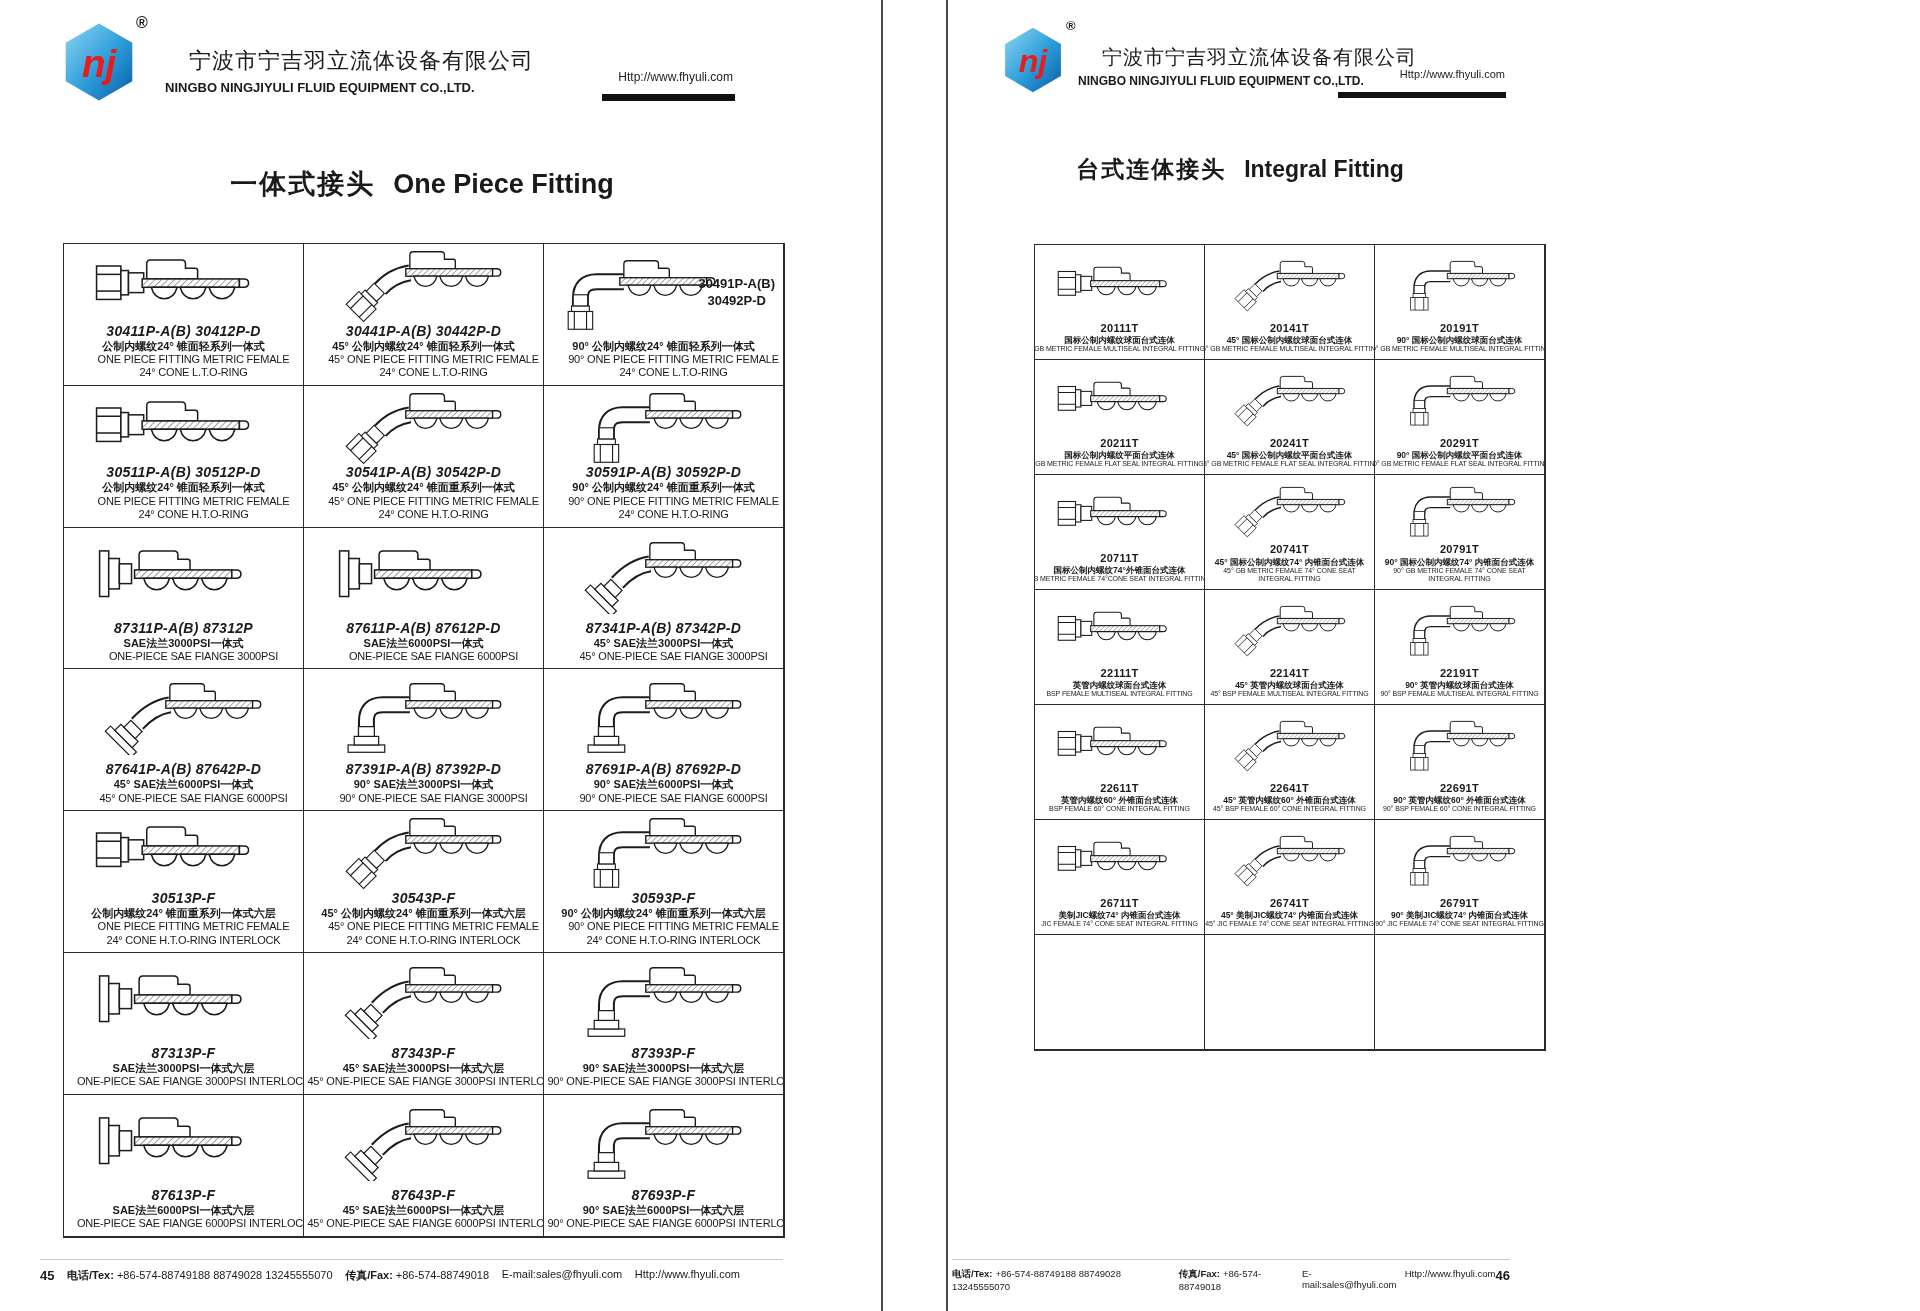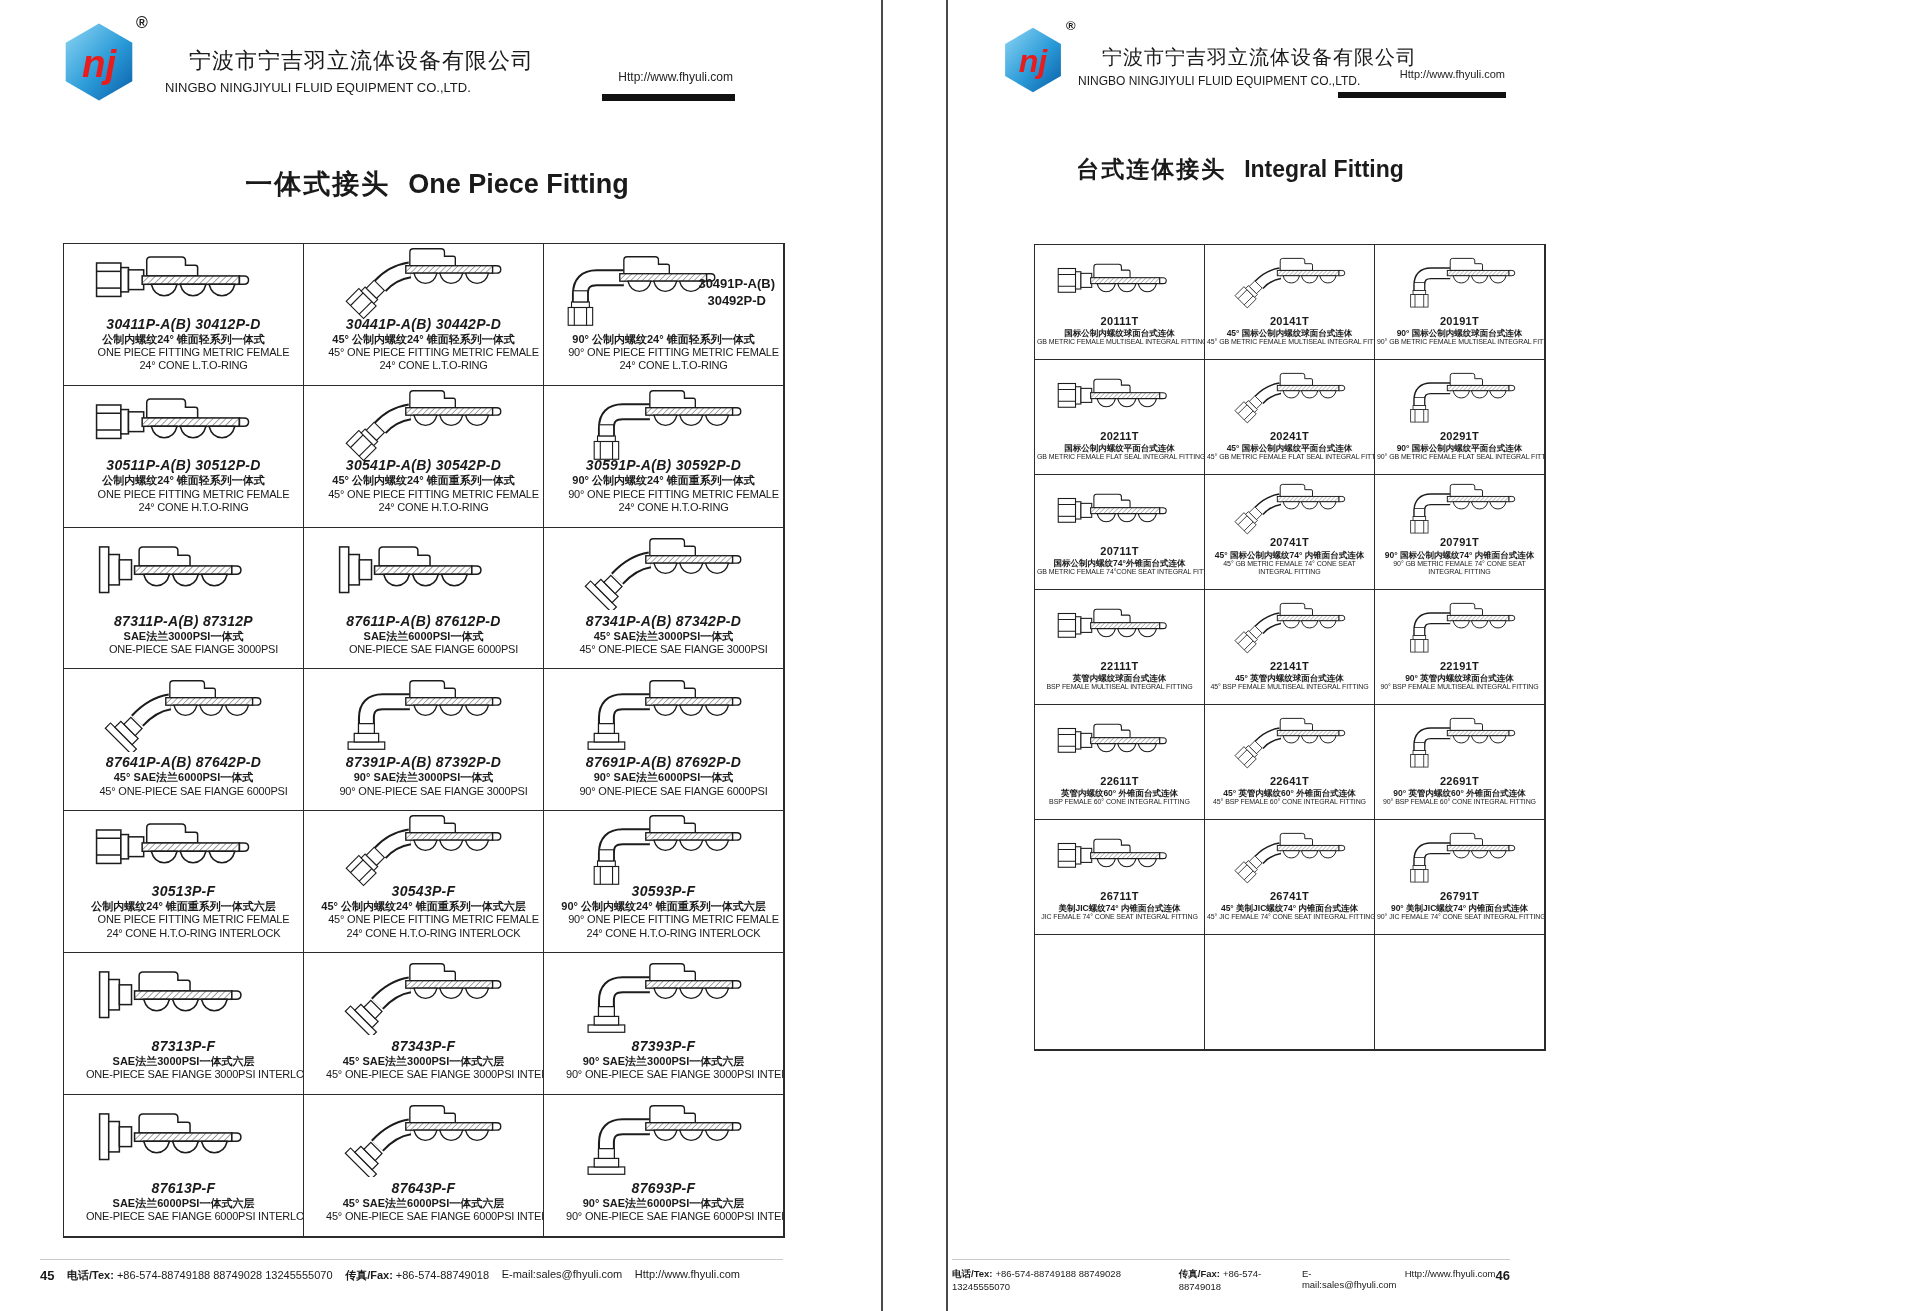--- a/index.html
+++ b/index.html
@@ -6,37 +6,37 @@
   .canvas{position:relative;width:1920px;height:1311px;background:#fff;overflow:hidden;
           font-family:"Liberation Sans",sans-serif;color:#1a1a1a;}
   .abs{position:absolute;}
   .vrule{position:absolute;top:0;height:1311px;width:2px;background:#4a4a4a;}
   .hrule{position:absolute;height:1px;background:#c9c9c9;}
 
   
   .logo-svg{display:block;}
   .regmark{position:absolute;font-weight:700;}
   .company-cn{position:absolute;font-weight:400;letter-spacing:1px;white-space:nowrap;margin-left:24px;}
-  .company-en{position:absolute;font-weight:400;white-space:nowrap;}
+  .company-en{position:absolute;font-weight:700;white-space:nowrap;}
   .hdr-url{position:absolute;text-align:right;white-space:nowrap;color:#222;}
   .hdr-bar{position:absolute;background:#111;}
 
   .page-title{position:absolute;text-align:center;font-weight:700;white-space:nowrap;}
   .page-title .tcn{letter-spacing:2px;}
   .page-title .ten{margin-left:18px;}
-  .title-l{left:77px;top:166px;width:720px;font-size:27px;}
+  .title-l{left:62px;top:166px;width:720px;font-size:27px;}
   .title-r{left:985px;top:154px;width:510px;font-size:23px;}
 
   
   .grid{position:absolute;display:grid;border:1px solid #2b2b2b;background:#fff;}
   .grid-l{left:63px;top:243px;grid-template-columns:repeat(3,240px);grid-template-rows:repeat(7,141.8px);}
   .grid-r{left:1034px;top:244px;grid-template-columns:repeat(3,170px);grid-template-rows:repeat(7,115px);}
   .cell{position:relative;border-right:1px solid #2b2b2b;border-bottom:1px solid #2b2b2b;
         display:flex;flex-direction:column;justify-content:flex-end;box-sizing:border-box;
-        padding:4px 2px 12px 2px;overflow:hidden;}
+        padding:4px 2px 5px 2px;overflow:hidden;align-items:center;}
   .draw{flex:1;display:flex;align-items:center;justify-content:center;min-height:0;}
   .grid-l .dsvg{height:76px;}
   .grid-r .dsvg{height:54px;}
   .has-beside .dsvg{margin-right:52px;}
   .tx{text-align:center;line-height:1.22;}
   .tx div{white-space:nowrap;}
   .grid-l .code{font-size:14px;font-weight:700;letter-spacing:.3px;font-style:italic;}
   .grid-l .cn{font-size:11px;font-weight:700;}
   .grid-l .en{font-size:11px;letter-spacing:-.2px;margin-left:20px;}
   .grid-r .code{font-size:11px;font-weight:700;letter-spacing:.3px;}

